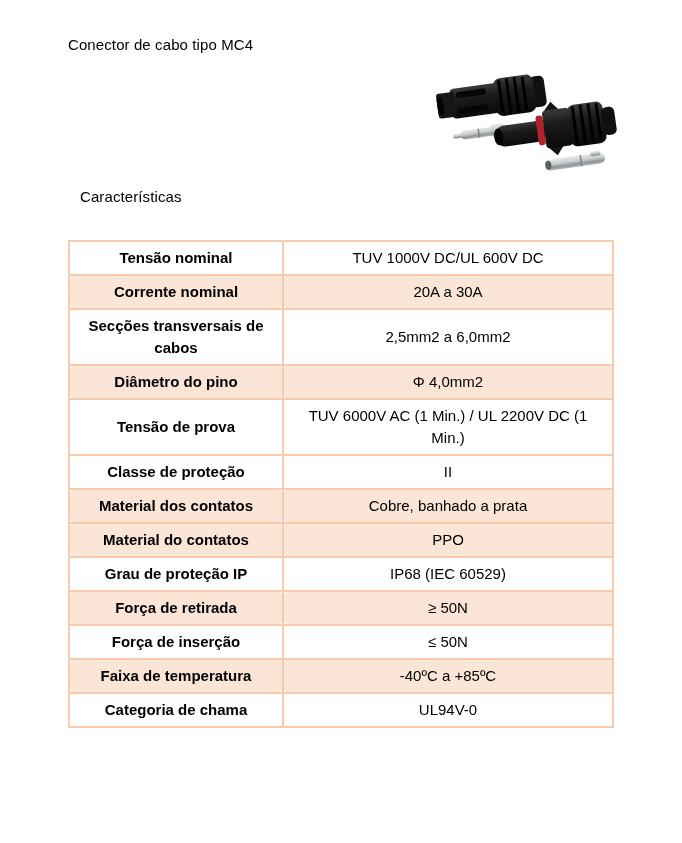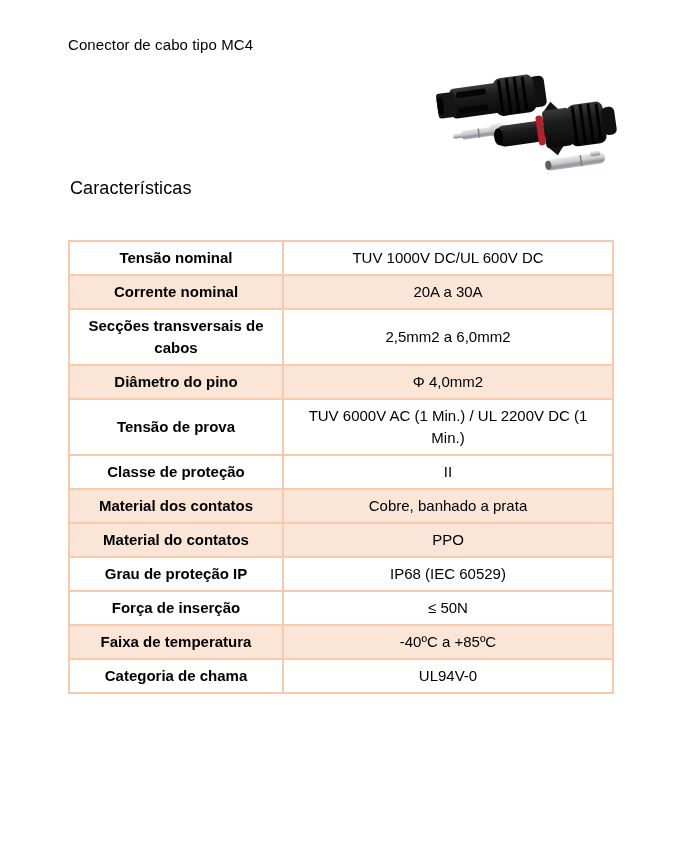--- a/index.html
+++ b/index.html
@@ -13,39 +13,39 @@
     width:682px;height:843px;position:relative;
     background:#ffffff;color:var(--text);
     font-family:"Liberation Sans", sans-serif;
     overflow:hidden;
   }
   .doc-title{
     position:absolute;left:68px;top:36px;margin:0;
     font-size:15px;font-weight:400;letter-spacing:0.1px;
   }
   .section-heading{
-    position:absolute;left:68px;top:176px;margin:2px;
-    font-size:18px;font-weight:400;letter-spacing:0.1px;
+    position:absolute;left:68px;top:176px;margin:12px;
+    font-size:15px;font-weight:400;letter-spacing:0.1px;
   }
   .product-image{
     position:absolute;left:423px;top:58px;width:198px;height:120px;
   }
   table.spec{
     position:absolute;left:68px;top:240px;width:546px;
     border-collapse:collapse;table-layout:fixed;
   }
   table.spec td{
     border:2px solid var(--border);
     padding:5px 12px;
     text-align:center;vertical-align:middle;
     font-size:15px;line-height:22px;
     background:#ffffff;
   }
   table.spec td.label{font-weight:700;width:214px;}
-  table.spec tr.alt td{background:var(--fill);}
+  table.spec tr.alt td{background:var(--fill);border-radius:7px;}
 </style>
 </head>
 <body>
 
 <div>
 
   <h1 class="doc-title">Conector de cabo tipo MC4</h1>
 
   <div class="product-image">
     <svg width="198" height="120" viewBox="0 0 198 120" xmlns="http://www.w3.org/2000/svg">
@@ -145,20 +145,24 @@
           <td class="value">Cobre, banhado a prata</td>
         </tr>
         <tr class="alt">
           <td class="label">Material do contatos</td>
           <td class="value">PPO</td>
         </tr>
         <tr>
           <td class="label">Grau de proteção IP</td>
           <td class="value">IP68 (IEC 60529)</td>
         </tr>
+        <tr class="alt">
+          <td class="label">Força de retirada</td>
+          <td class="value">≥ 50N</td>
+        </tr>
         <tr>
           <td class="label">Força de inserção</td>
           <td class="value">≤ 50N</td>
         </tr>
         <tr class="alt">
           <td class="label">Faixa de temperatura</td>
           <td class="value">-40ºC a +85ºC</td>
         </tr>
         <tr>
           <td class="label">Categoria de chama</td>

